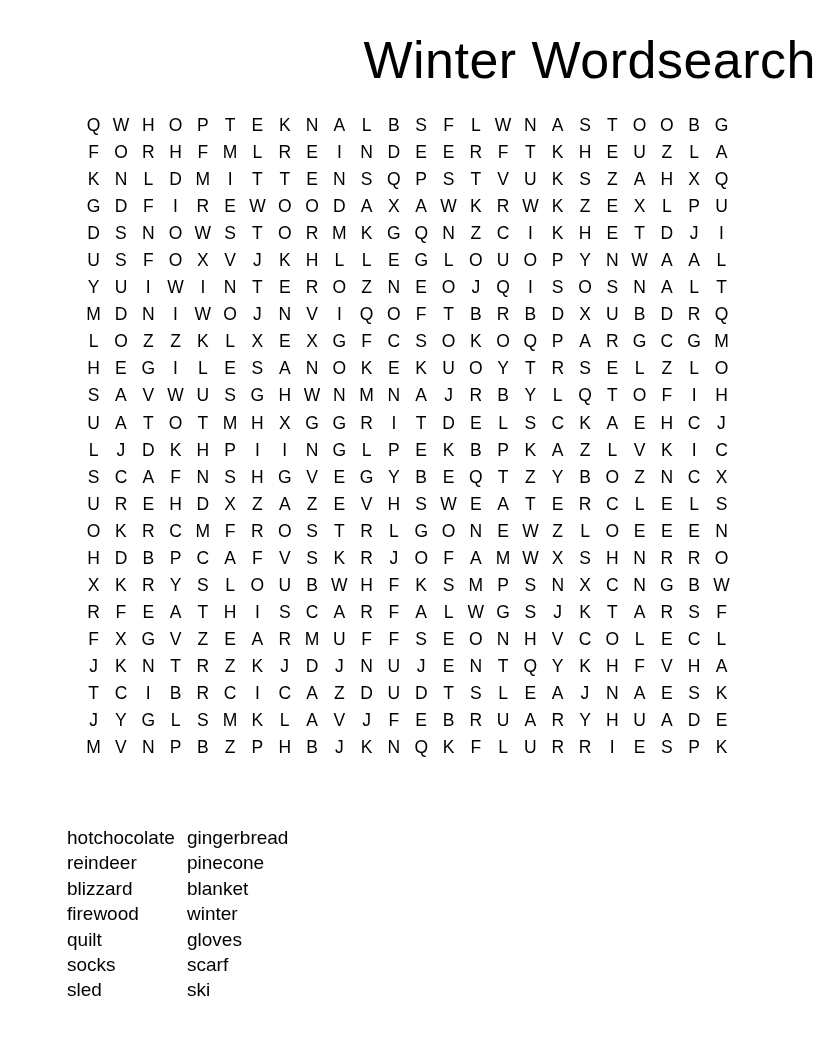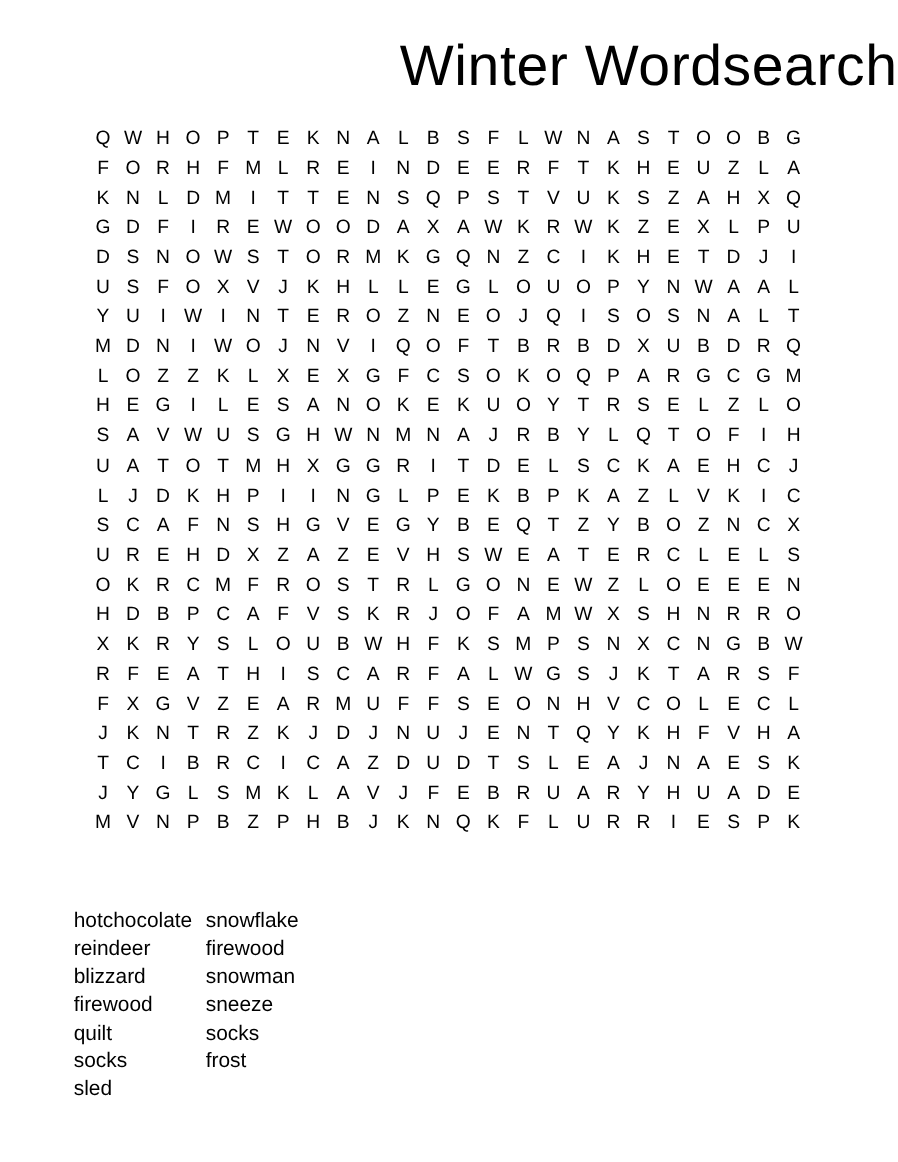--- a/index.html
+++ b/index.html
@@ -701,21 +701,22 @@
       <div class="word-col">
         <div class="word">hotchocolate</div>
         <div class="word">reindeer</div>
         <div class="word">blizzard</div>
         <div class="word">firewood</div>
         <div class="word">quilt</div>
         <div class="word">socks</div>
         <div class="word">sled</div>
       </div>
       <div class="word-col">
-        <div class="word">snowflake</div>
-        <div class="word">firewood</div>
-        <div class="word">snowman</div>
-        <div class="word">sneeze</div>
-        <div class="word">socks</div>
-        <div class="word">frost</div>
+        <div class="word">gingerbread</div>
+        <div class="word">pinecone</div>
+        <div class="word">blanket</div>
+        <div class="word">winter</div>
+        <div class="word">gloves</div>
+        <div class="word">scarf</div>
+        <div class="word">ski</div>
       </div>
     </div>
 </div>
 
 </body></html>

